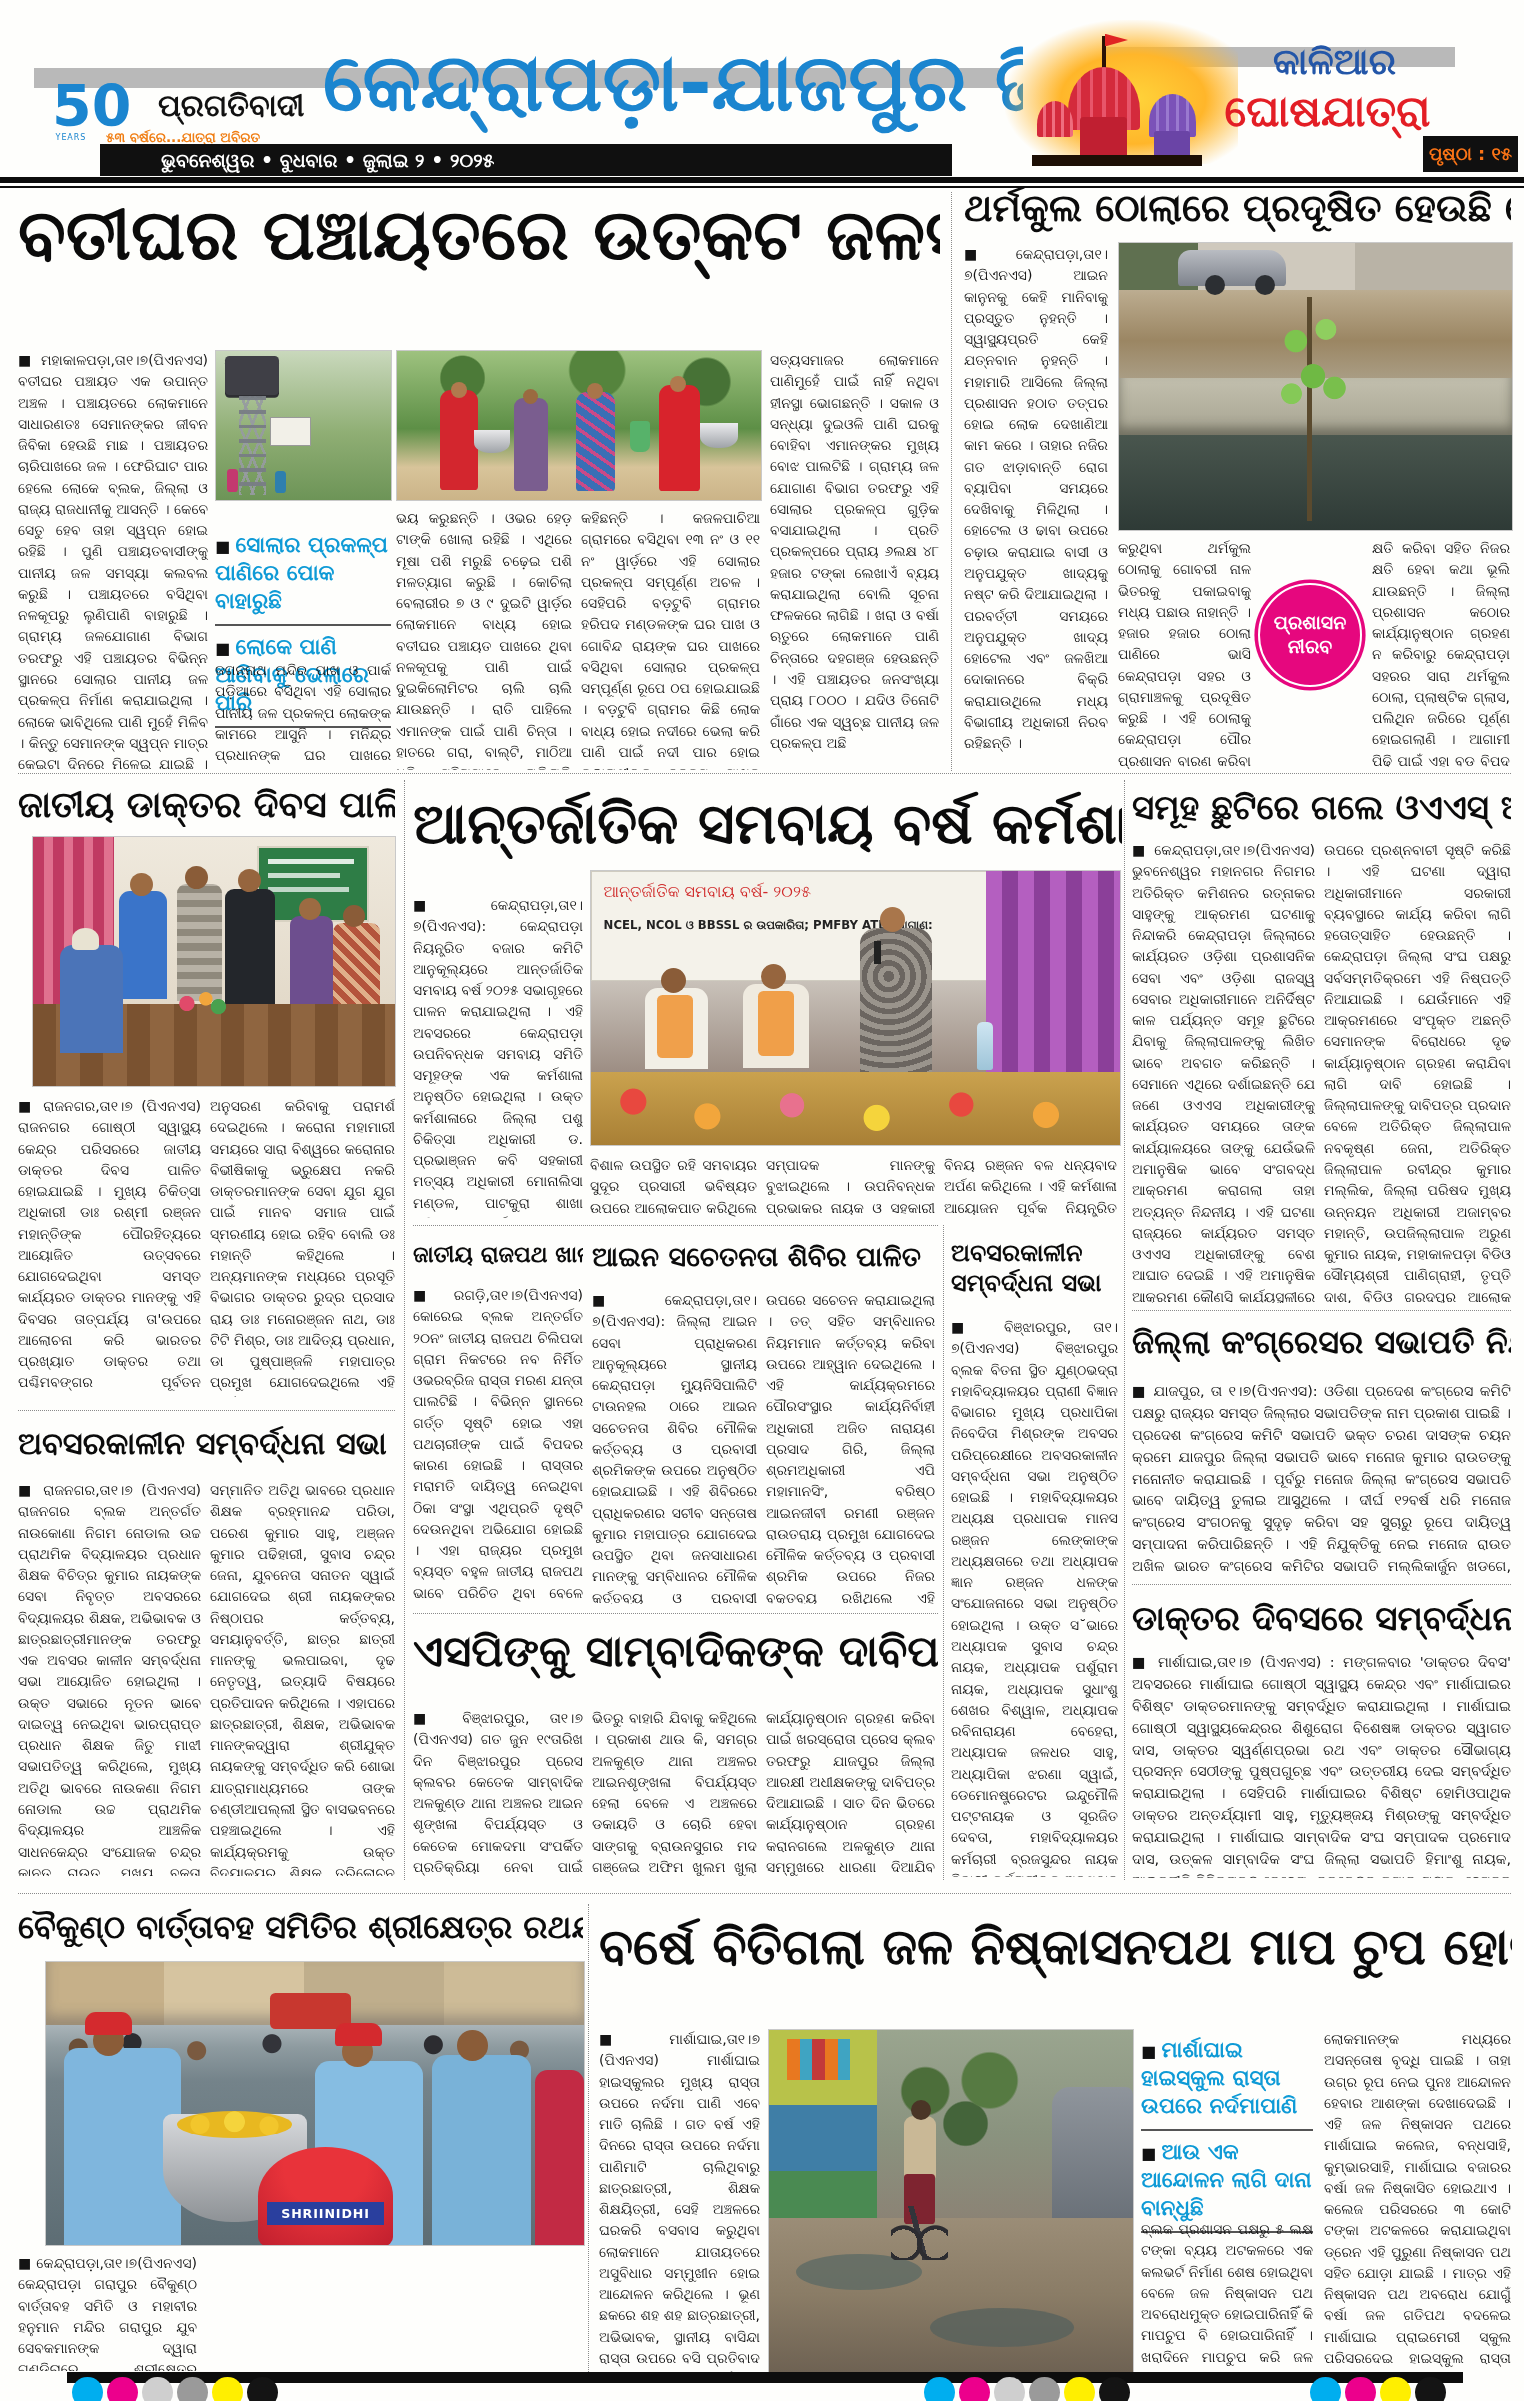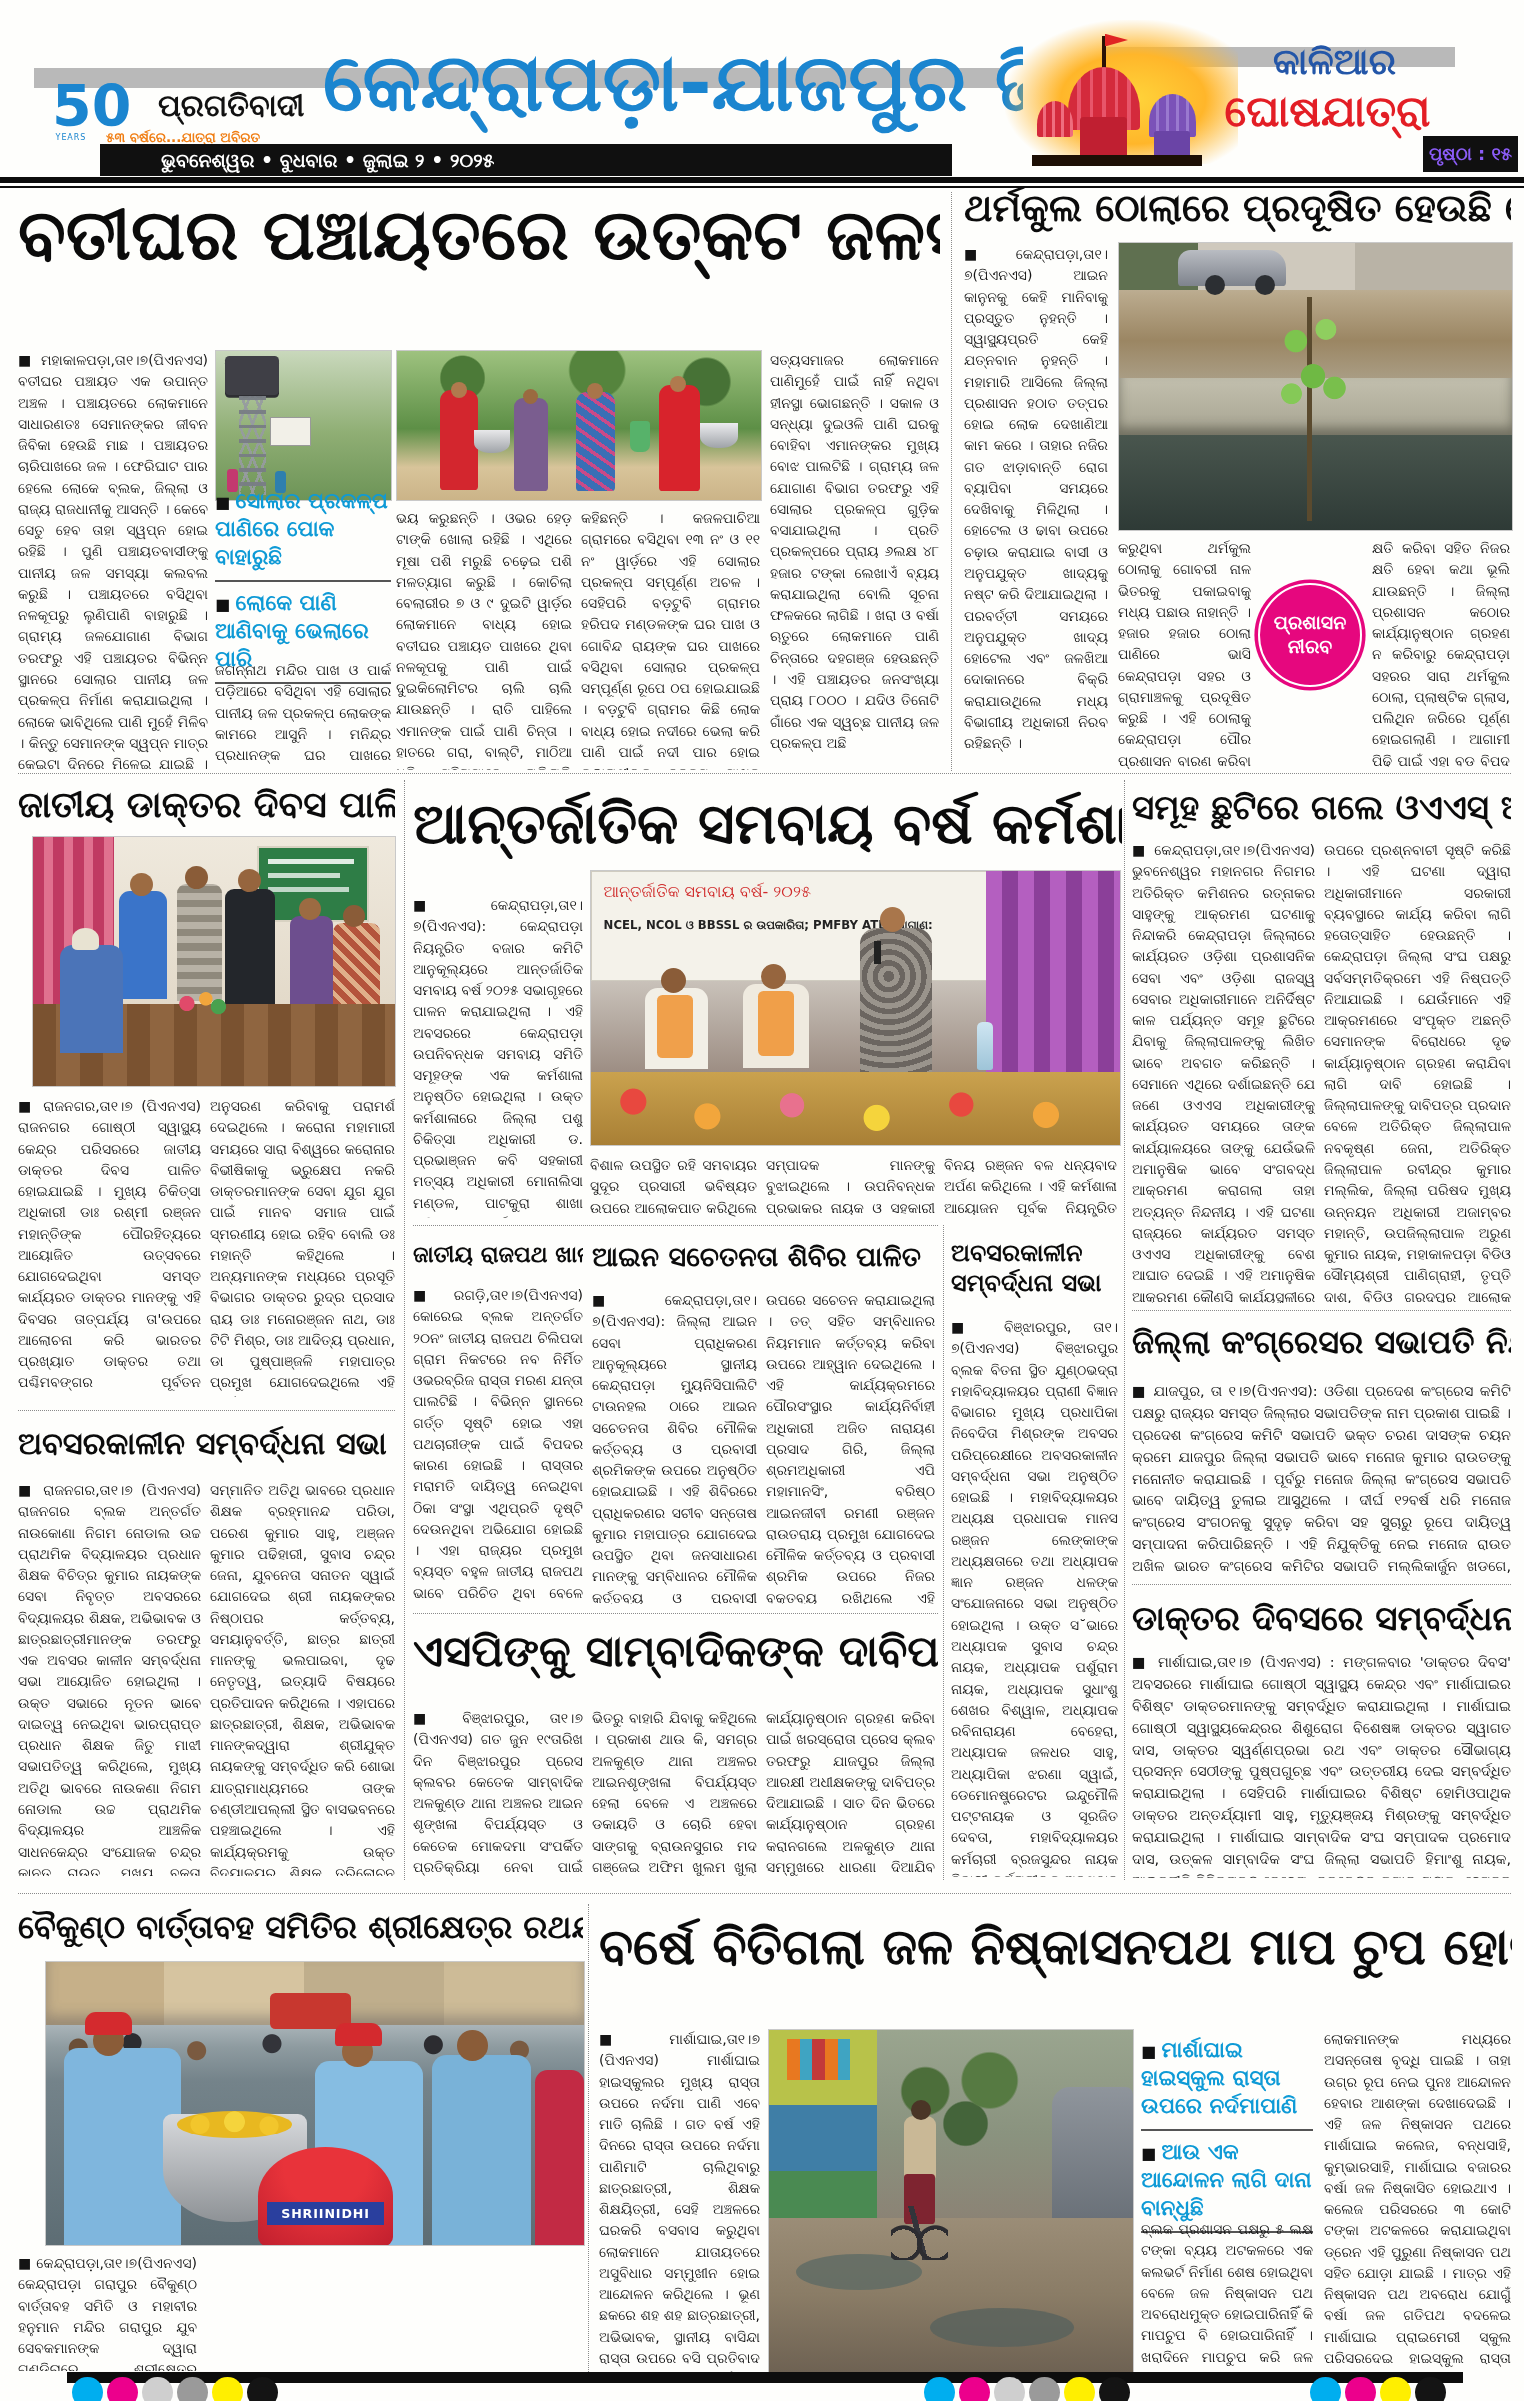--- a/index.html
+++ b/index.html
@@ -15,21 +15,21 @@
   .dotv{position:absolute;border-left:1.8px dotted #8a8a8a;}
   .photo{position:absolute;overflow:hidden;border:0.9px solid #c9c9c9;}
   .ph-shape{position:absolute;}
   
   .subhead{color:#0e9ad6;font-weight:bold;font-size:21.5px;line-height:1.3;padding:7.2px 0 9px 0;
            border-bottom:2.7px solid #555;}
   .subhead .sq{color:#111;font-size:16px;margin-right:5.4px;}
   
   .mast-title{color:#1b85cf;font-weight:bold;}
   .datebar{background:#101010;color:#fff;display:flex;align-items:center;}
-  .pagebox{background:#101010;color:#8b5cf6;display:flex;align-items:center;justify-content:center;font-weight:bold;}
+  .pagebox{background:#101010;color:#f97316;display:flex;align-items:center;justify-content:center;font-weight:bold;}
   .badge{background:#e6077e;border:2.7px solid #fff;box-shadow:0 0 0 3.6px #e6077e;border-radius:50%;
          color:#fff;font-weight:bold;display:flex;flex-direction:column;align-items:center;justify-content:center;
          text-align:center;line-height:1.25;}
   .regdot{width:30.5px;height:30.5px;border-radius:50%;display:inline-block;margin-right:4.5px;}
   .blackbar{background:#0d0d0d;}
   .grief{background:#b9b9b9;}
 </style>
 </head>
 <body>
 
@@ -90,21 +90,21 @@
     <div class="ph-shape" style="left:126px;top:38px;width:15.2px;height:15.2px;background:#9a6a40;border-radius:50%;"></div>
     <div class="ph-shape" style="left:179px;top:41px;width:39px;height:99px;background:repeating-linear-gradient(35deg,#3a6fb5 0 7.2px,#c94a88 7.2px 10.8px);border-radius:10.8px 10.8px 3.6px 3.6px;"></div>
     <div class="ph-shape" style="left:190px;top:32px;width:16px;height:16px;background:#a9754a;border-radius:50%;"></div>
     <div class="ph-shape" style="left:262px;top:34px;width:41px;height:106px;background:#d8232c;border-radius:10.8px 10.8px 3.6px 3.6px;"></div>
     <div class="ph-shape" style="left:273px;top:25px;width:16px;height:16px;background:#b07a4e;border-radius:50%;"></div>
     <div class="ph-shape" style="left:77px;top:79px;width:36px;height:23px;background:linear-gradient(#e8e8ea,#9fa3a8);border-radius:0 0 45% 45%;"></div>
     <div class="ph-shape" style="left:303px;top:72px;width:38px;height:25px;background:linear-gradient(#ececEF,#9fa3a8);border-radius:0 0 45% 45%;"></div>
     <div class="ph-shape" style="left:233px;top:70px;width:20px;height:30.5px;background:#57b26a;border-radius:3.6px 3.6px 7.2px 7.2px;"></div>
   </div>
 
-  <div class="abs" style="left:215px;top:480px;width:176px;">
+  <div class="abs" style="left:215px;top:524px;width:176px;">
     <div class="subhead"><span class="sq">■</span><span>ସୋଲାର ପ୍ରକଳ୍ପ ପାଣିରେ ପୋକ ବାହାରୁଛି</span></div>
     <div class="subhead"><span class="sq">■</span><span>ଲୋକେ ପାଣି ଆଣିବାକୁ ଭେଲାରେ ପାରି</span></div>
   </div>
   <div class="col" style="left:215px;top:660px;width:176px;height:109px;">ଜଗନ୍ନାଥ ମନ୍ଦିର ପାଖ ଓ ପାର୍କ ପଡ଼ିଆରେ ବସିଥିବା ଏହି ସୋଲାର ପାନୀୟ ଜଳ ପ୍ରକଳ୍ପ ଲୋକଙ୍କ କାମରେ ଆସୁନି । ମନିନ୍ଦ୍ର ପ୍ରଧାନଙ୍କ ଘର ପାଖରେ ବସିଥିବା ସୋଲାର ପ୍ରକଳ୍ପରୁ ପାଣିରେ ପୋକ ବାହାରୁଛି । ଯାହାକୁ କାରବାର କରିବାକୁ ଲୋକେ</div>
 
   <div class="col" style="left:396px;top:508px;width:176px;height:262px;">ଭୟ କରୁଛନ୍ତି । ଓଭର ହେଡ଼ ଟାଙ୍କି ଖୋଲା ରହିଛି । ଏଥିରେ ମୂଷା ପଶି ମରୁଛି ଚଢ଼େଇ ପଶି ମଳତ୍ୟାଗ କରୁଛି । କୋଚିଲା ବେଲାରୀର ୭ ଓ ୯ ଦୁଇଟି ୱାର୍ଡ଼ର ଲୋକମାନେ ବାଧ୍ୟ ହୋଇ ବତୀଘର ପଞ୍ଚାୟତ ପାଖରେ ଥିବା ନଳକୂପକୁ ପାଣି ପାଇଁ ଦୁଇକିଲୋମିଟର ଚାଲି ଚାଲି ଯାଉଛନ୍ତି । ରାତି ପାହିଲେ ଏମାନଙ୍କ ପାଇଁ ପାଣି ଚିନ୍ତା । ହାତରେ ଗରା, ବାଲ୍ଟି, ମାଠିଆ ଧରି ମହିଳାମାନେ ଚାଲିଚାଲି ଦୁଇକିଲୋମଟର ଯାଉଛନ୍ତି ବୋଲି ମହିଳାମାନେ</div>
   <div class="col" style="left:581px;top:508px;width:179px;height:262px;">କହିଛନ୍ତି । କଜଳପାଚିଆ ଗ୍ରାମରେ ବସିଥିବା ୧୩ ନଂ ଓ ୧୧ ନଂ ୱାର୍ଡ଼ରେ ଏହି ସୋଲାର ପ୍ରକଳ୍ପ ସମ୍ପୂର୍ଣ୍ଣ ଅଚଳ । ସେହିପରି ବଡ଼ଟୁବି ଗ୍ରାମର ହରିପଦ ମଣ୍ଡଳଙ୍କ ଘର ପାଖ ଓ ଗୋବିନ୍ଦ ରାୟଙ୍କ ଘର ପାଖରେ ବସିଥିବା ସୋଲାର ପ୍ରକଳ୍ପ ସମ୍ପୂର୍ଣ୍ଣ ରୂପେ ଠପ ହୋଇଯାଇଛି । ବଡ଼ଟୁବି ଗ୍ରାମର କିଛି ଲୋକ ବାଧ୍ୟ ହୋଇ ନଦୀରେ ଭେଲା କରି ପାଣି ପାଇଁ ନଦୀ ପାର ହୋଇ କନ୍ଦାରାଷୀଙ୍କ ନଳକୂପ ପାଖକୁ ଯାଉଛନ୍ତି । ତେବେ କିଭଳି ହୀନସ୍ଥା ଏଠାରେ ଲୋକମାନେ ଭୋଗୁଛନ୍ତି,</div>
   <div class="col" style="left:770px;top:350px;width:169px;height:420px;">ସତ୍ୟସମାଜର ଲୋକମାନେ ପାଣିମୁହେଁ ପାଇଁ ନାହିଁ ନଥିବା ହୀନସ୍ଥା ଭୋଗଛନ୍ତି । ସକାଳ ଓ ସନ୍ଧ୍ୟା ଦୁଇଓଳି ପାଣି ଘରକୁ ବୋହିବା ଏମାନଙ୍କର ମୁଖ୍ୟ ବୋଝ ପାଲଟିଛି । ଗ୍ରାମ୍ୟ ଜଳ ଯୋଗାଣ ବିଭାଗ ତରଫରୁ ଏହି ସୋଲାର ପ୍ରକଳ୍ପ ଗୁଡ଼ିକ ବସାଯାଇଥିଲା । ପ୍ରତି ପ୍ରକଳ୍ପରେ ପ୍ରାୟ ୬ଲକ୍ଷ ୪୮ ହଜାର ଟଙ୍କା ଲେଖାଏଁ ବ୍ୟୟ କରାଯାଇଥିଲା ବୋଲି ସୂଚନା ଫଳକରେ ଲାଗିଛି । ଖରା ଓ ବର୍ଷା ଋତୁରେ ଲୋକମାନେ ପାଣି ଚିନ୍ତାରେ ଦହଗଞ୍ଜ ହେଉଛନ୍ତି । ଏହି ପଞ୍ଚାୟତର ଜନସଂଖ୍ୟା ପ୍ରାୟ ୮୦୦୦ । ଯଦିଓ ତିନୋଟି ଗାଁରେ ଏକ ସ୍ୱଚ୍ଛ ପାନୀୟ ଜଳ ପ୍ରକଳ୍ପ ଅଛି</div>
 
   <div class="dotv" style="left:951px;top:192px;height:579px;"></div>

